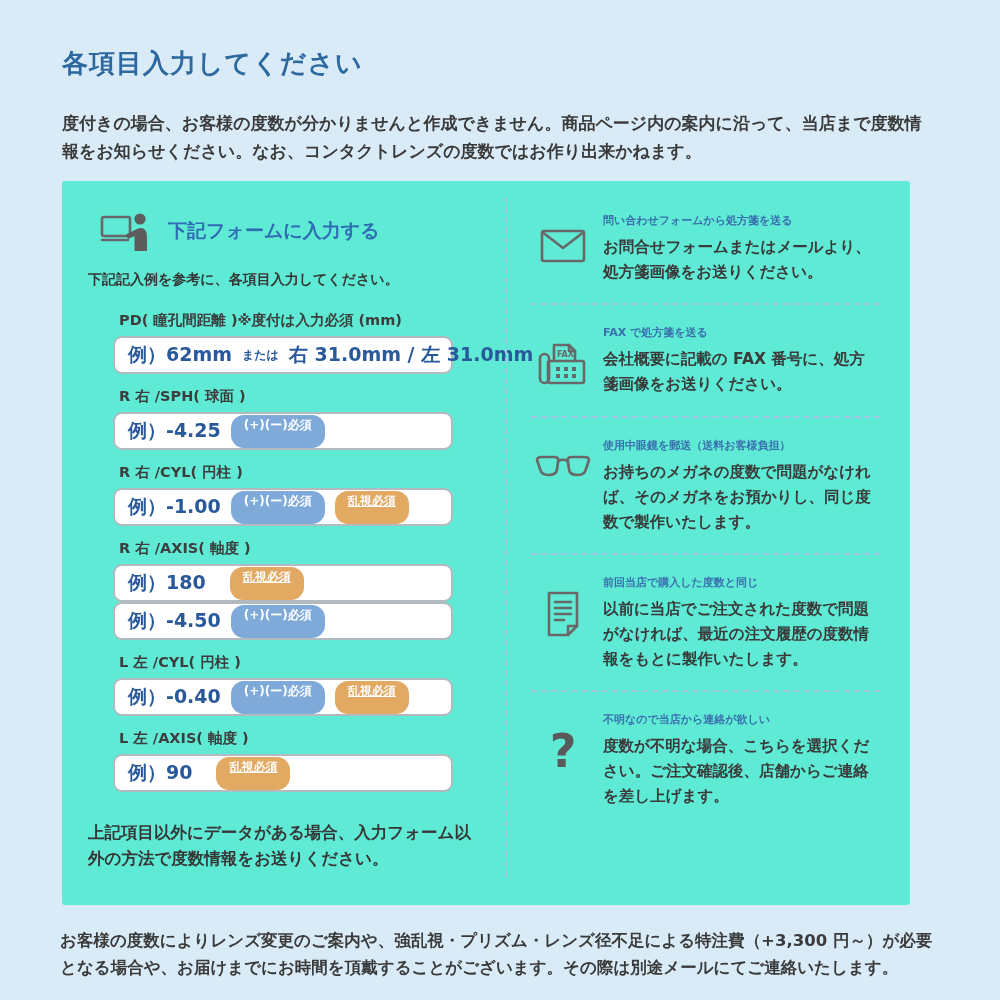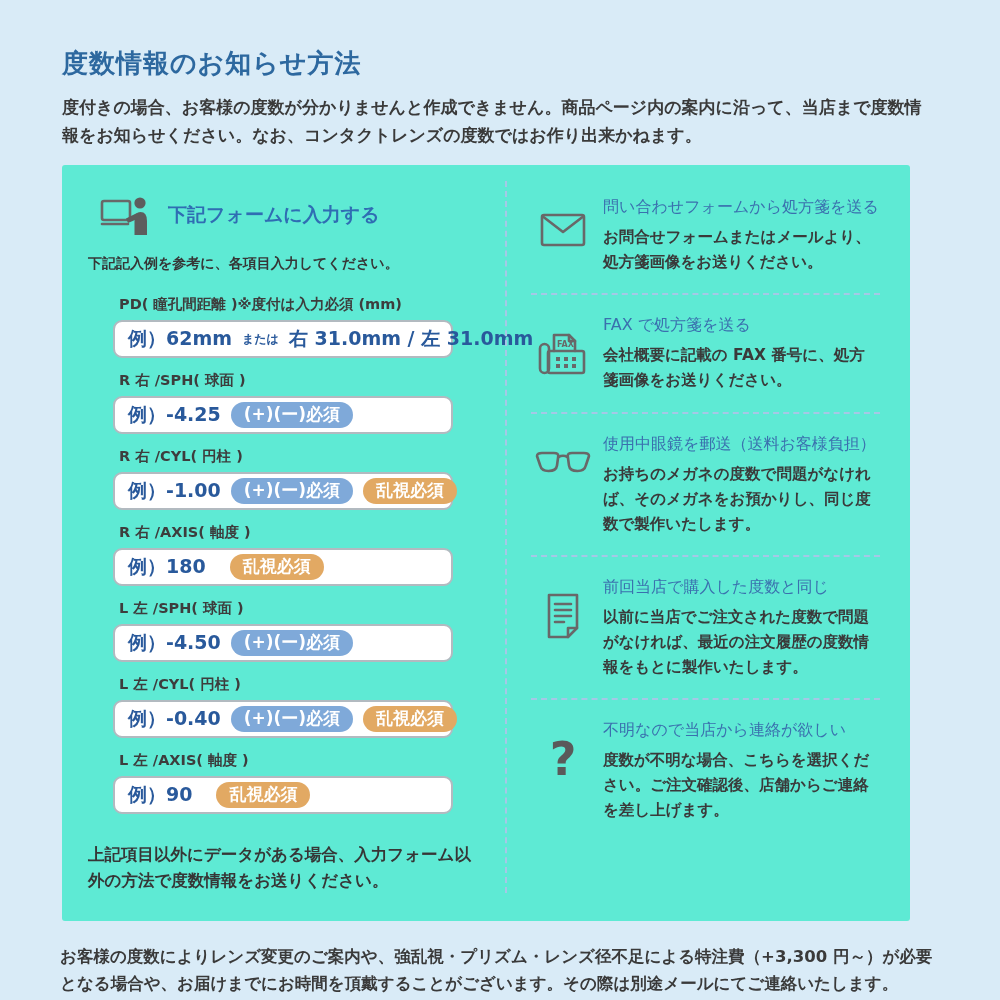--- a/index.html
+++ b/index.html
@@ -13,21 +13,21 @@
   .page { width: 1000px; height: 1000px; position: relative; }
 
   .page-title {
     margin: 46px 62px 0;
     font-size: 26px;
     font-weight: bold;
     color: #2d689f;
     letter-spacing: 1px;
   }
   .intro {
-    margin: 13px 62px 0;
+    margin: 29px 62px 0;
     font-size: 17px;
     font-weight: 600;
     line-height: 1.62;
     color: #3a3a3a;
     max-width: 880px;
   }
 
   .panel {
     position: relative;
     margin: 16px 62px 8px;
@@ -68,30 +68,30 @@
     background: #fff;
     display: flex;
     align-items: center;
     gap: 10px;
     padding: 0 10px 0 13px;
   }
   .ex { color: #29599b; font-weight: bold; white-space: nowrap; }
   .ex.big { font-size: 19px; }
   .ex.small { font-size: 12px; }
   .pill {
-    font-size: 17px;
+    font-size: 12px;
     font-weight: bold;
     color: #ffffff;
-    padding: 4px 13px 5px;
+    padding: 4px 13px 17px;
     border-radius: 13px;
     white-space: nowrap;
     line-height: 1;
   }
   .pill.blue { background: #7fa9d9; }
-  .pill.orange { background: #e2a963; }
+  .pill.orange { background: #e2a963; text-decoration: underline; }
 
   .left-note {
     margin: 28px 28px 0 26px;
     font-size: 16.5px;
     font-weight: 600;
     line-height: 1.6;
     color: #363636;
   }
 
   
@@ -100,41 +100,41 @@
   .method-item + .method-item { border-top: 2px dashed #a5c8e6; padding-top: 20px; }
   .m-icon {
     flex: 0 0 64px;
     display: flex;
     justify-content: center;
     align-items: flex-start;
     padding-top: 16px;
     line-height: 0;
   }
   .m-text { flex: 1; padding-left: 8px; }
-  .m-heading { font-size: 16px; font-weight: normal; color: #3a70ae; margin-bottom: 7px; }
+  .m-heading { font-size: 11px; font-weight: bold; color: #3a70ae; margin-bottom: 7px; }
   .m-body { font-size: 15.5px; font-weight: 600; line-height: 1.62; color: #3a3a3a; }
   .q-glyph { font-size: 46px; font-weight: bold; color: #5a5a5a; line-height: 1; font-family: "DejaVu Sans", sans-serif; }
 
   .footer-note {
     margin: 22px 58px 0 60px;
     font-size: 16.5px;
     font-weight: 600;
     line-height: 1.65;
     color: #3a3a3a;
   }
 
   svg .st { stroke: #686868; stroke-width: 2.6; fill: none; stroke-linejoin: round; stroke-linecap: round; }
   svg .fl { fill: #5d5d5d; stroke: none; }
 </style>
 </head>
 <body>
 
 <div class="page">
 
-  <h1 class="page-title">度数情報のお知らせ方法</h1>
+  <h1 class="page-title">各項目入力してください</h1>
   <p class="intro">度付きの場合、お客様の度数が分かりませんと作成できません。商品ページ内の案内に沿って、当店まで度数情報をお知らせください。なお、コンタクトレンズの度数ではお作り出来かねます。</p>
 
   <div class="panel">
     <div class="v-divider"></div>
 
     <div class="col-left">
 
       <div class="form-header">
         <span class="hdr-icon">
           <svg width="52" height="40" viewBox="0 0 52 40">
@@ -180,21 +180,20 @@
 
         <div>
           <div class="field-label">R 右 /AXIS( 軸度 )</div>
           <div class="example-box">
             <span class="ex big">例）180</span>
             <span class="pill orange" style="margin-left:14px">乱視必須</span>
           </div>
         </div>
 
         <div>
-          <div class="field-label">L 左 /SPH( 球面 )</div>
           <div class="example-box">
             <span class="ex big">例）-4.50</span>
             <span class="pill blue">(+)(ー)必須</span>
           </div>
         </div>
 
         <div>
           <div class="field-label">L 左 /CYL( 円柱 )</div>
           <div class="example-box">
             <span class="ex big">例）-0.40</span>

